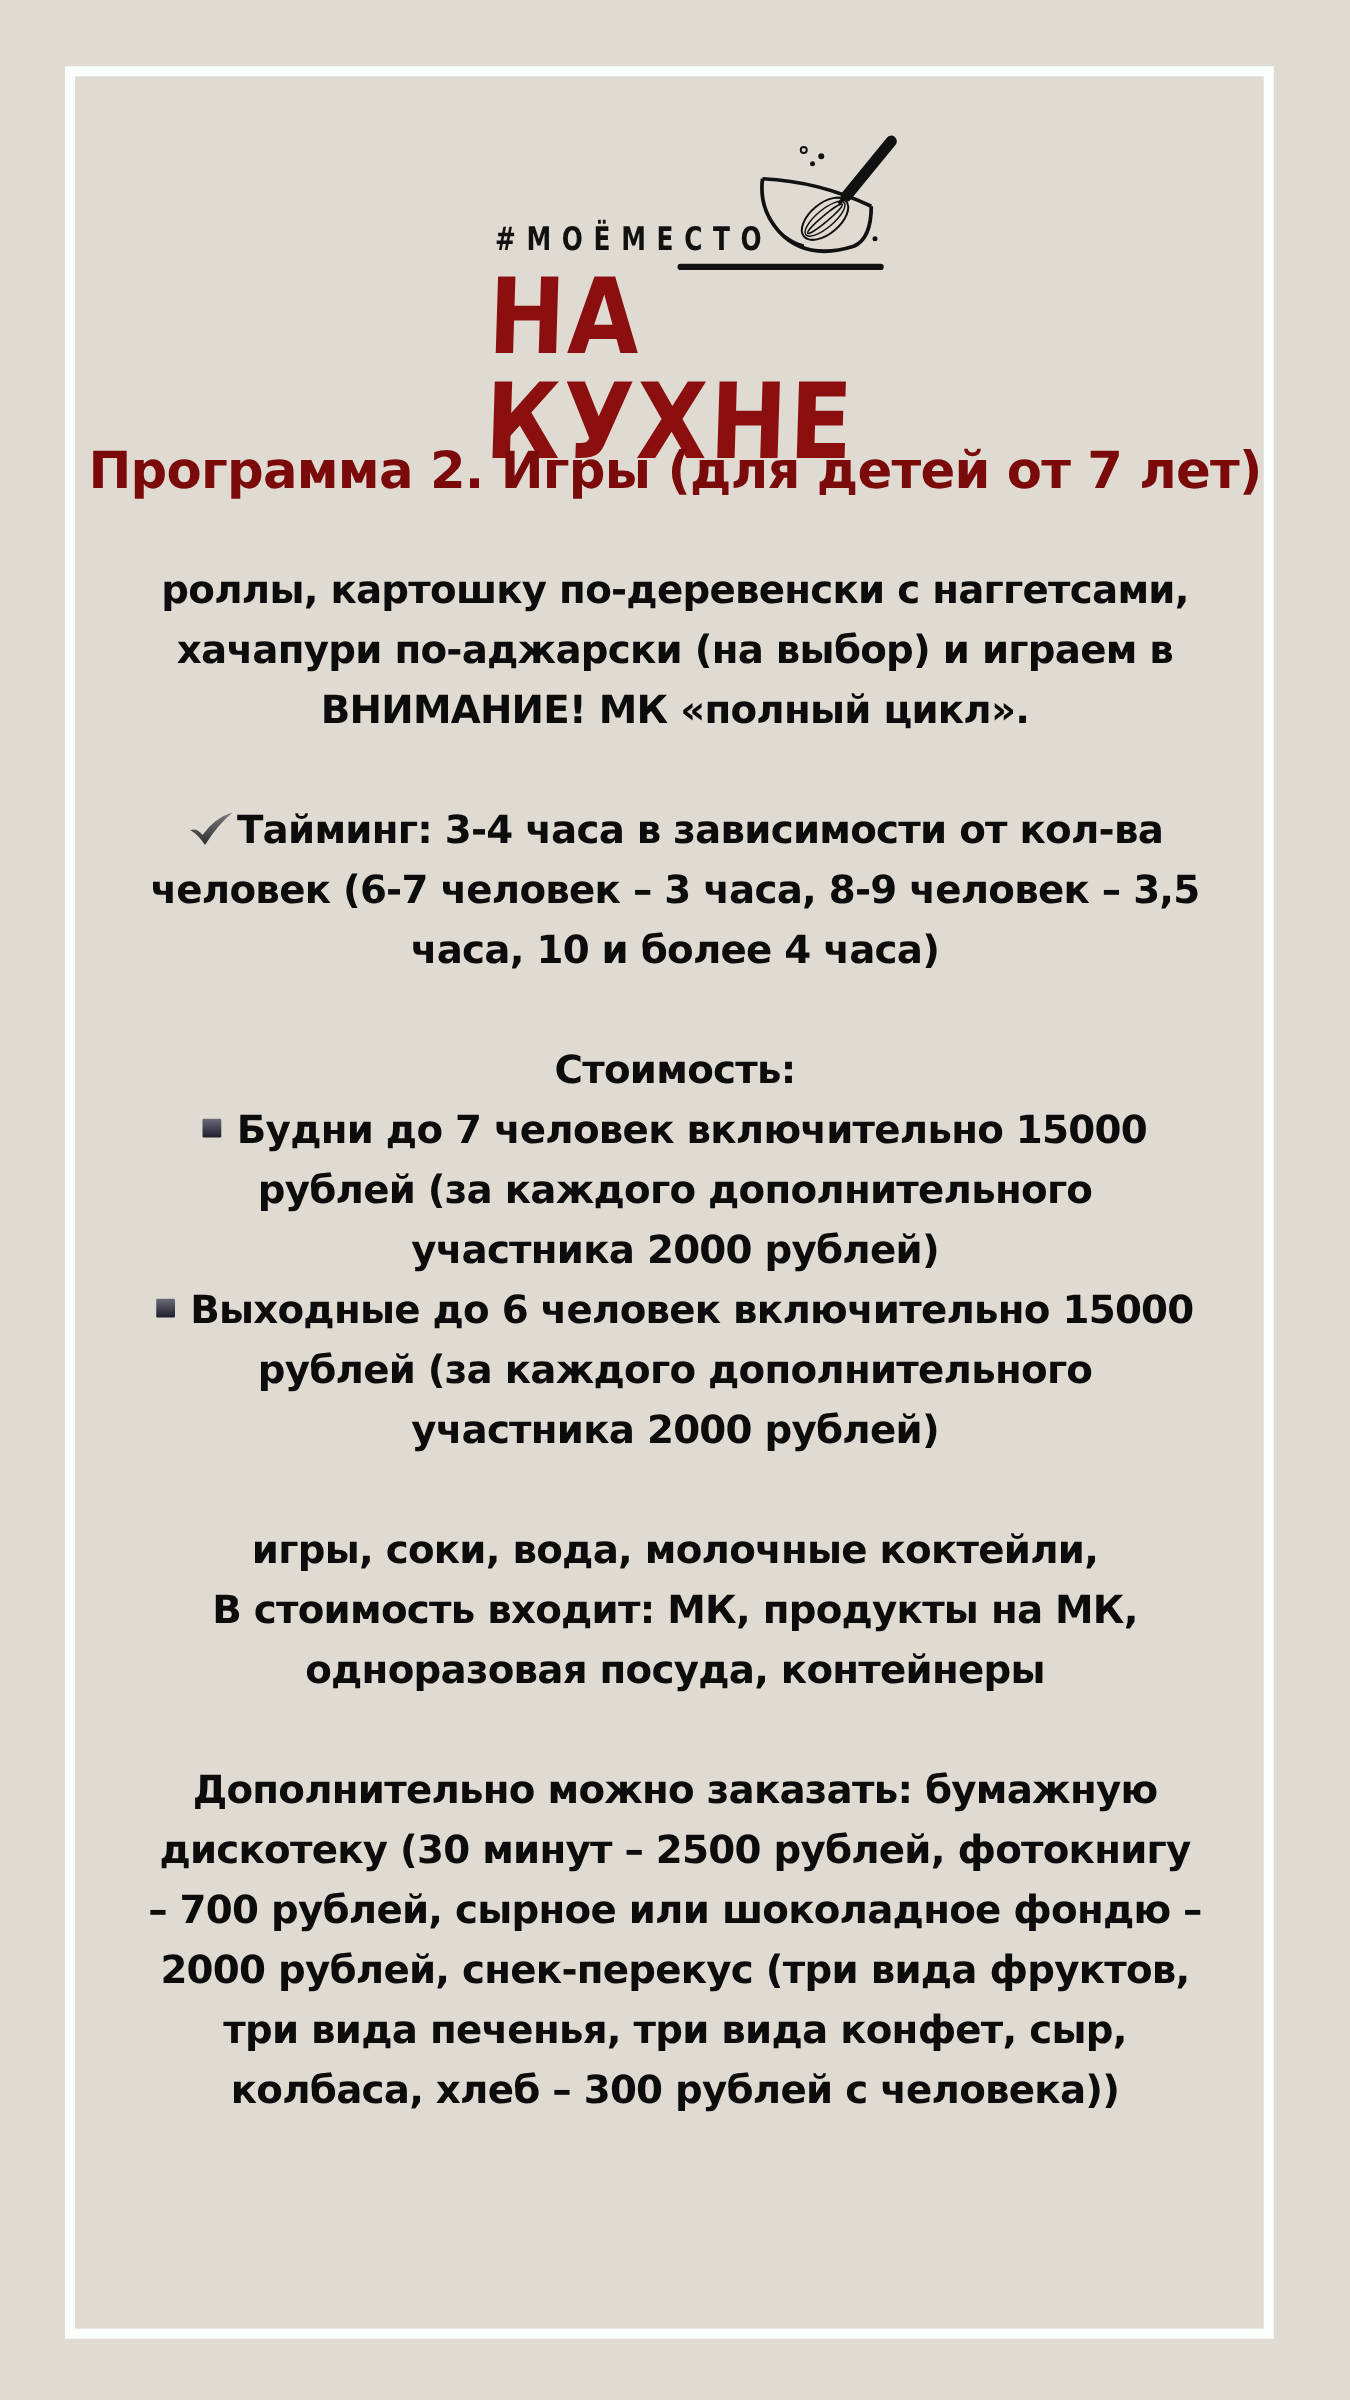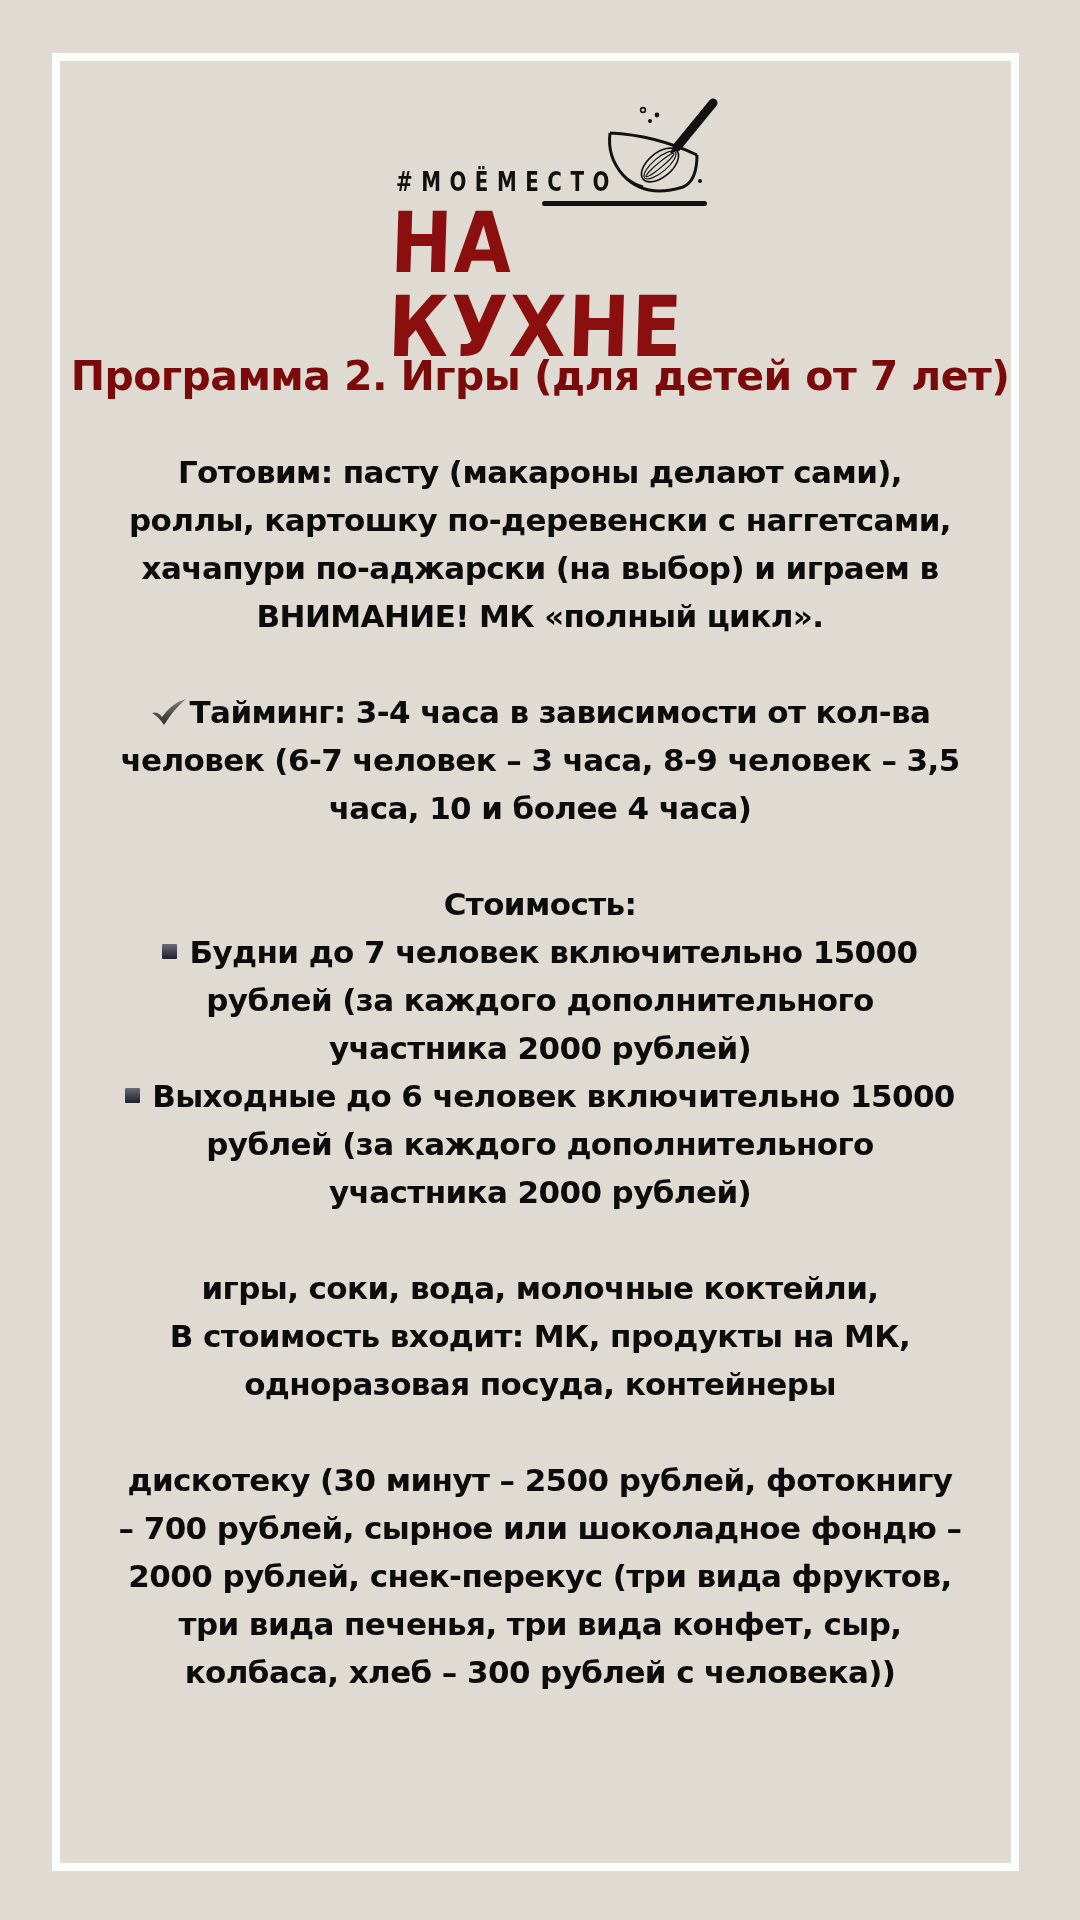--- a/index.html
+++ b/index.html
@@ -11,21 +11,21 @@
     font-family:"Liberation Sans", "DejaVu Sans", sans-serif;
   }
   .frame {
     position:absolute;
     left:52px; top:53px;
     width:951px; height:1802px;
     border:8px solid #fbfffc;
   }
   .logo {
     position:absolute;
-    left:390px; top:95px;
+    left:390px; top:105px;
     width:340px; height:195px;
   }
   .logo-hashtag {
     position:absolute;
     left:6px; top:72px;
     font-family:"DejaVu Sans Condensed","DejaVu Sans", sans-serif;
     font-weight:bold;
     font-size:26px;
     letter-spacing:10px;
     color:#111;
@@ -118,21 +118,20 @@
   </svg>
   <div class="logo-hashtag">#МОЁМЕСТО</div>
   <div class="logo-underline"></div>
   <div class="logo-main">НА КУХНЕ</div>
 </div>
 
 <div class="content">
   <div class="title">Программа 2. Игры (для детей от 7 лет)</div>
 
   <div class="para">
-    <span class="line">Готовим: пасту (макароны делают сами),</span>
     <span class="line">роллы, картошку по-деревенски с наггетсами,</span>
     <span class="line">хачапури по-аджарски (на выбор) и играем в</span>
     <span class="line">ВНИМАНИЕ! МК «полный цикл».</span>
   </div>
 
   <div class="para">
     <span class="line">
       <svg class="check" viewBox="0 0 38 30">
         <defs>
           <linearGradient id="cg" x1="0" y1="0" x2="0" y2="1">
@@ -157,19 +156,20 @@
     <span class="line">участника 2000 рублей)</span>
   </div>
 
   <div class="para">
     <span class="line">игры, соки, вода, молочные коктейли,</span>
     <span class="line">В стоимость входит: МК, продукты на МК,</span>
     <span class="line">одноразовая посуда, контейнеры</span>
   </div>
 
   <div class="para">
+    <span class="line">Дополнительно можно заказать: бумажную</span>
     <span class="line">дискотеку (30 минут – 2500 рублей, фотокнигу</span>
     <span class="line">– 700 рублей, сырное или шоколадное фондю –</span>
     <span class="line">2000 рублей, снек-перекус (три вида фруктов,</span>
     <span class="line">три вида печенья, три вида конфет, сыр,</span>
     <span class="line">колбаса, хлеб – 300 рублей с человека))</span>
   </div>
 </div>
 
 </body></html>

